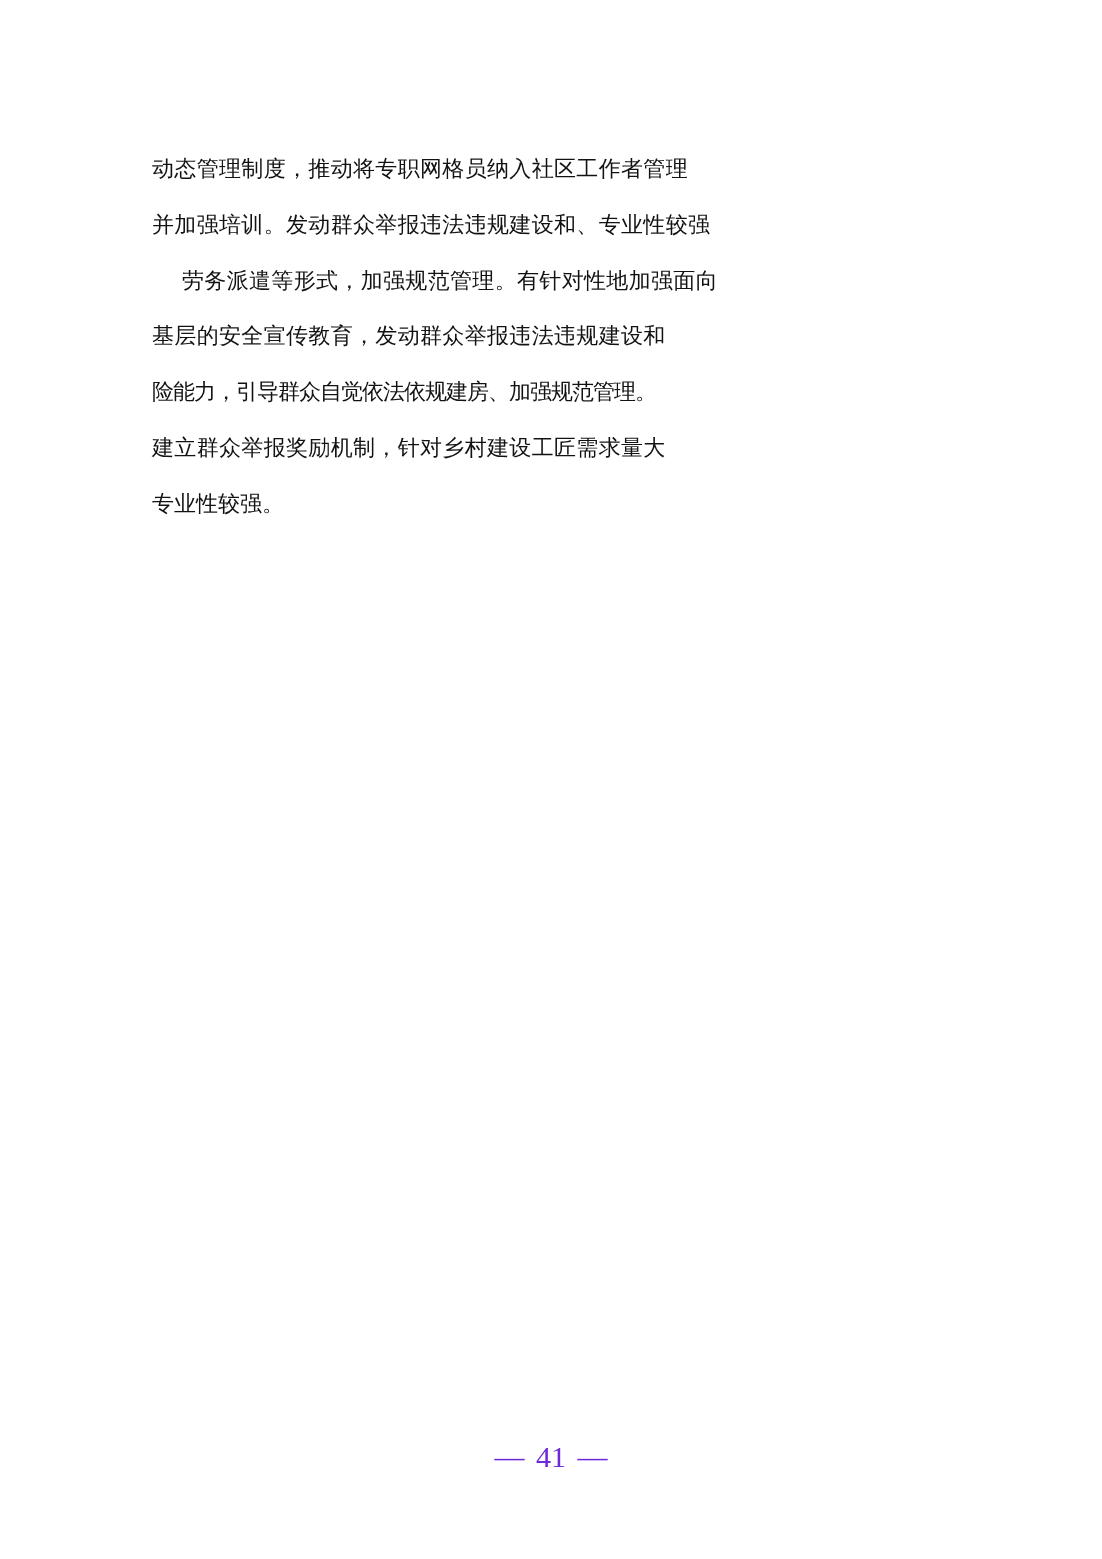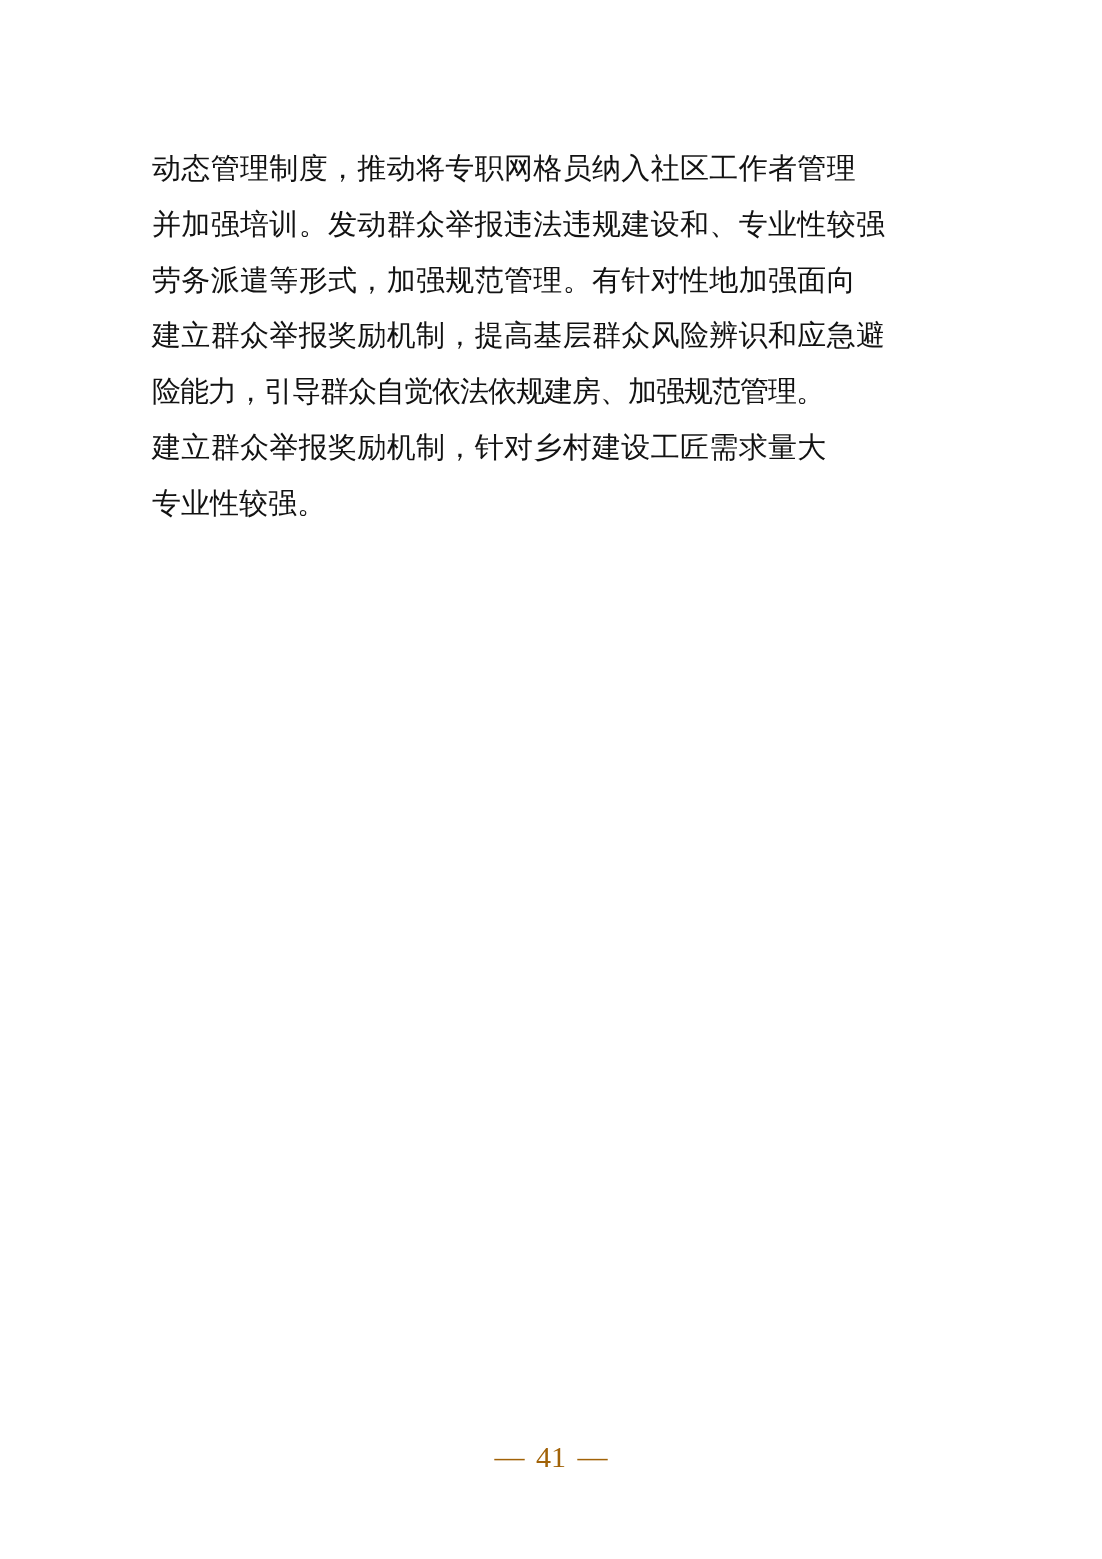--- a/index.html
+++ b/index.html
@@ -16,60 +16,60 @@
     font-family: "Liberation Serif", "DejaVu Serif", serif;
     color: #121212;
   }
   .text-block {
     position: absolute;
     left: 152px;
     top: 141px;
     width: 800px;
   }
   .line {
-    font-size: 29px;
+    font-size: 22px;
     line-height: 55.8px;
     white-space: nowrap;
     overflow: visible;
   }
   .line > span {
     display: inline-block;
     white-space: nowrap;
   }
   .footer {
     position: absolute;
     left: 0;
     top: 1441px;
     width: 1102px;
     text-align: center;
   }
   .page-number {
     font-size: 30px;
     line-height: 32px;
     word-spacing: 4px;
-    color: #a16207;
+    color: #6d28d9;
   }
 </style>
 </head>
 <body>
 
 <div class="page">
 
   <div class="text-block">
     <div class="line">
       <span class="fit" style="letter-spacing: 0.333px;">动态管理制度，推动将专职网格员纳入社区工作者管理</span>
     </div>
     <div class="line">
       <span class="fit" style="letter-spacing: 0.333px;">并加强培训。发动群众举报违法违规建设和、专业性较强</span>
     </div>
     <div class="line">
-      <span class="fit" style="letter-spacing: 0.333px;">劳务派遣等形式，加强规范管理。有针对性地加强面向</span>
+      <span class="fit" style="letter-spacing: 0.333px; margin-left: 30px;">劳务派遣等形式，加强规范管理。有针对性地加强面向</span>
     </div>
     <div class="line">
-      <span class="fit" style="letter-spacing: 0.333px;">建立群众举报奖励机制，提高基层群众风险辨识和应急避</span>
+      <span class="fit" style="letter-spacing: 0.333px;">基层的安全宣传教育，发动群众举报违法违规建设和</span>
     </div>
     <div class="line">
       <span class="fit" style="letter-spacing: -1px;">险能力，引导群众自觉依法依规建房、加强规范管理。</span>
     </div>
     <div class="line">
       <span class="fit" style="letter-spacing: 0.333px;">建立群众举报奖励机制，针对乡村建设工匠需求量大</span>
     </div>
     <div class="line">
       <span>专业性较强。</span>
     </div>

